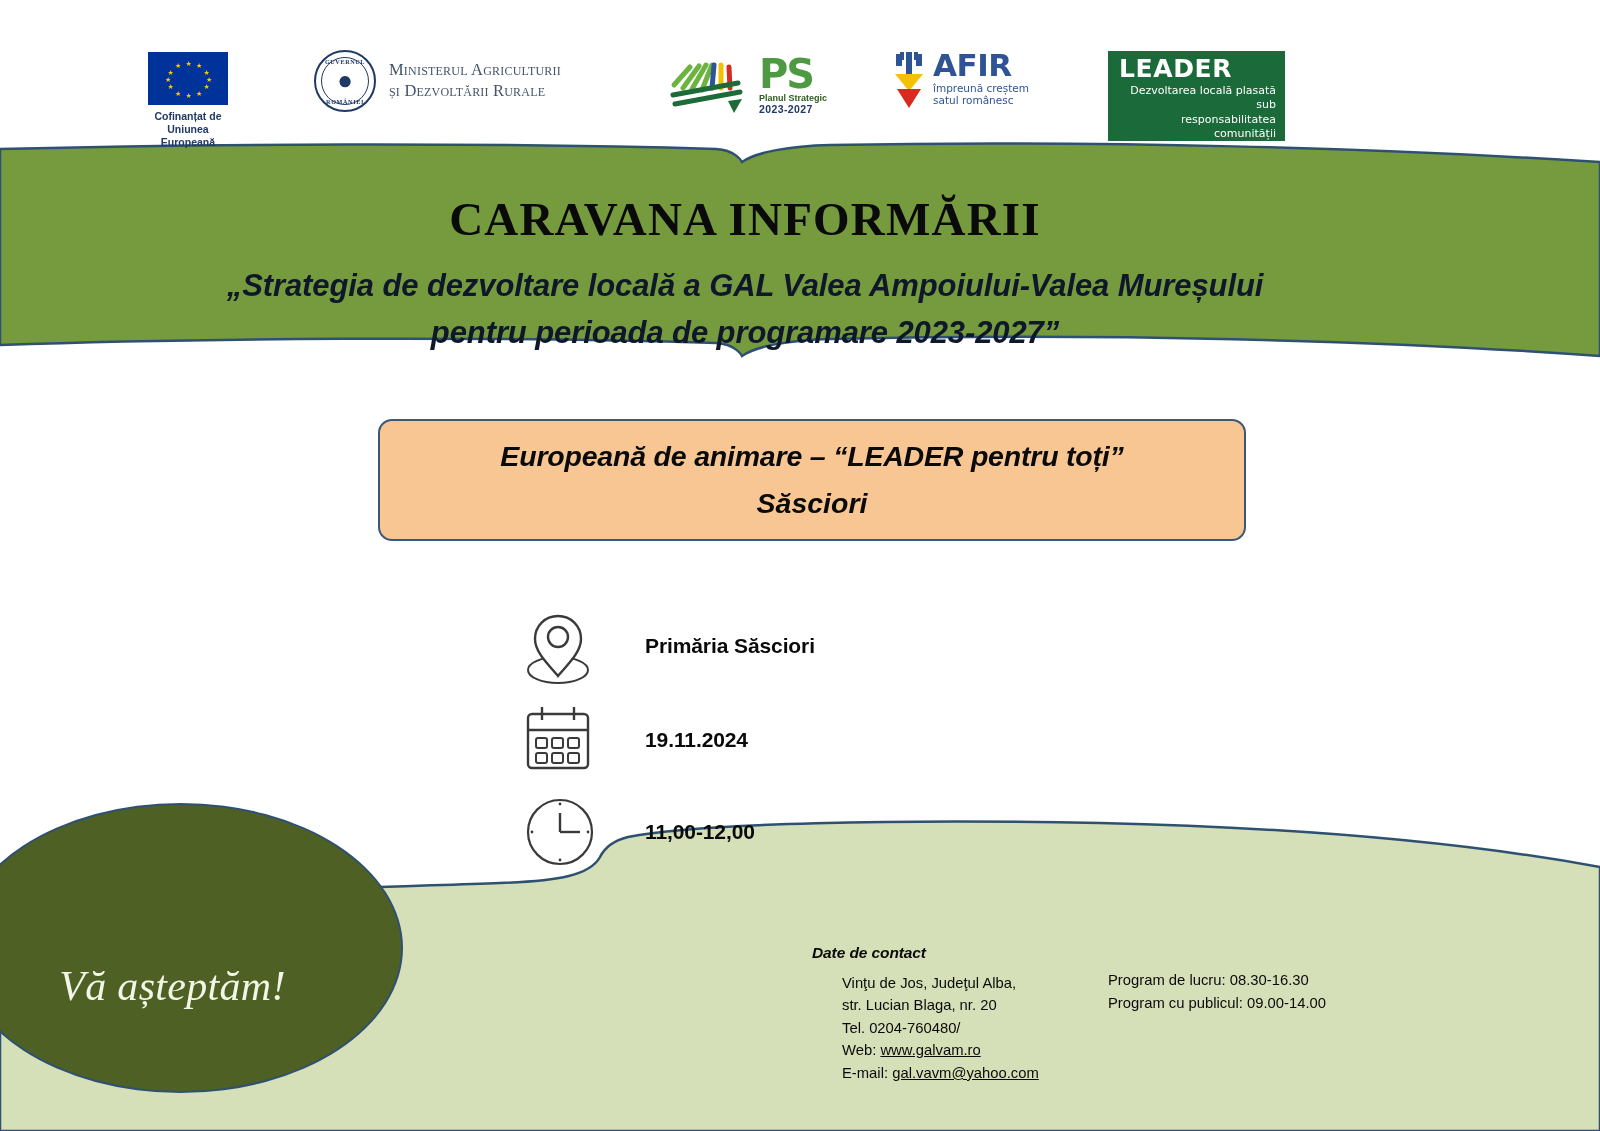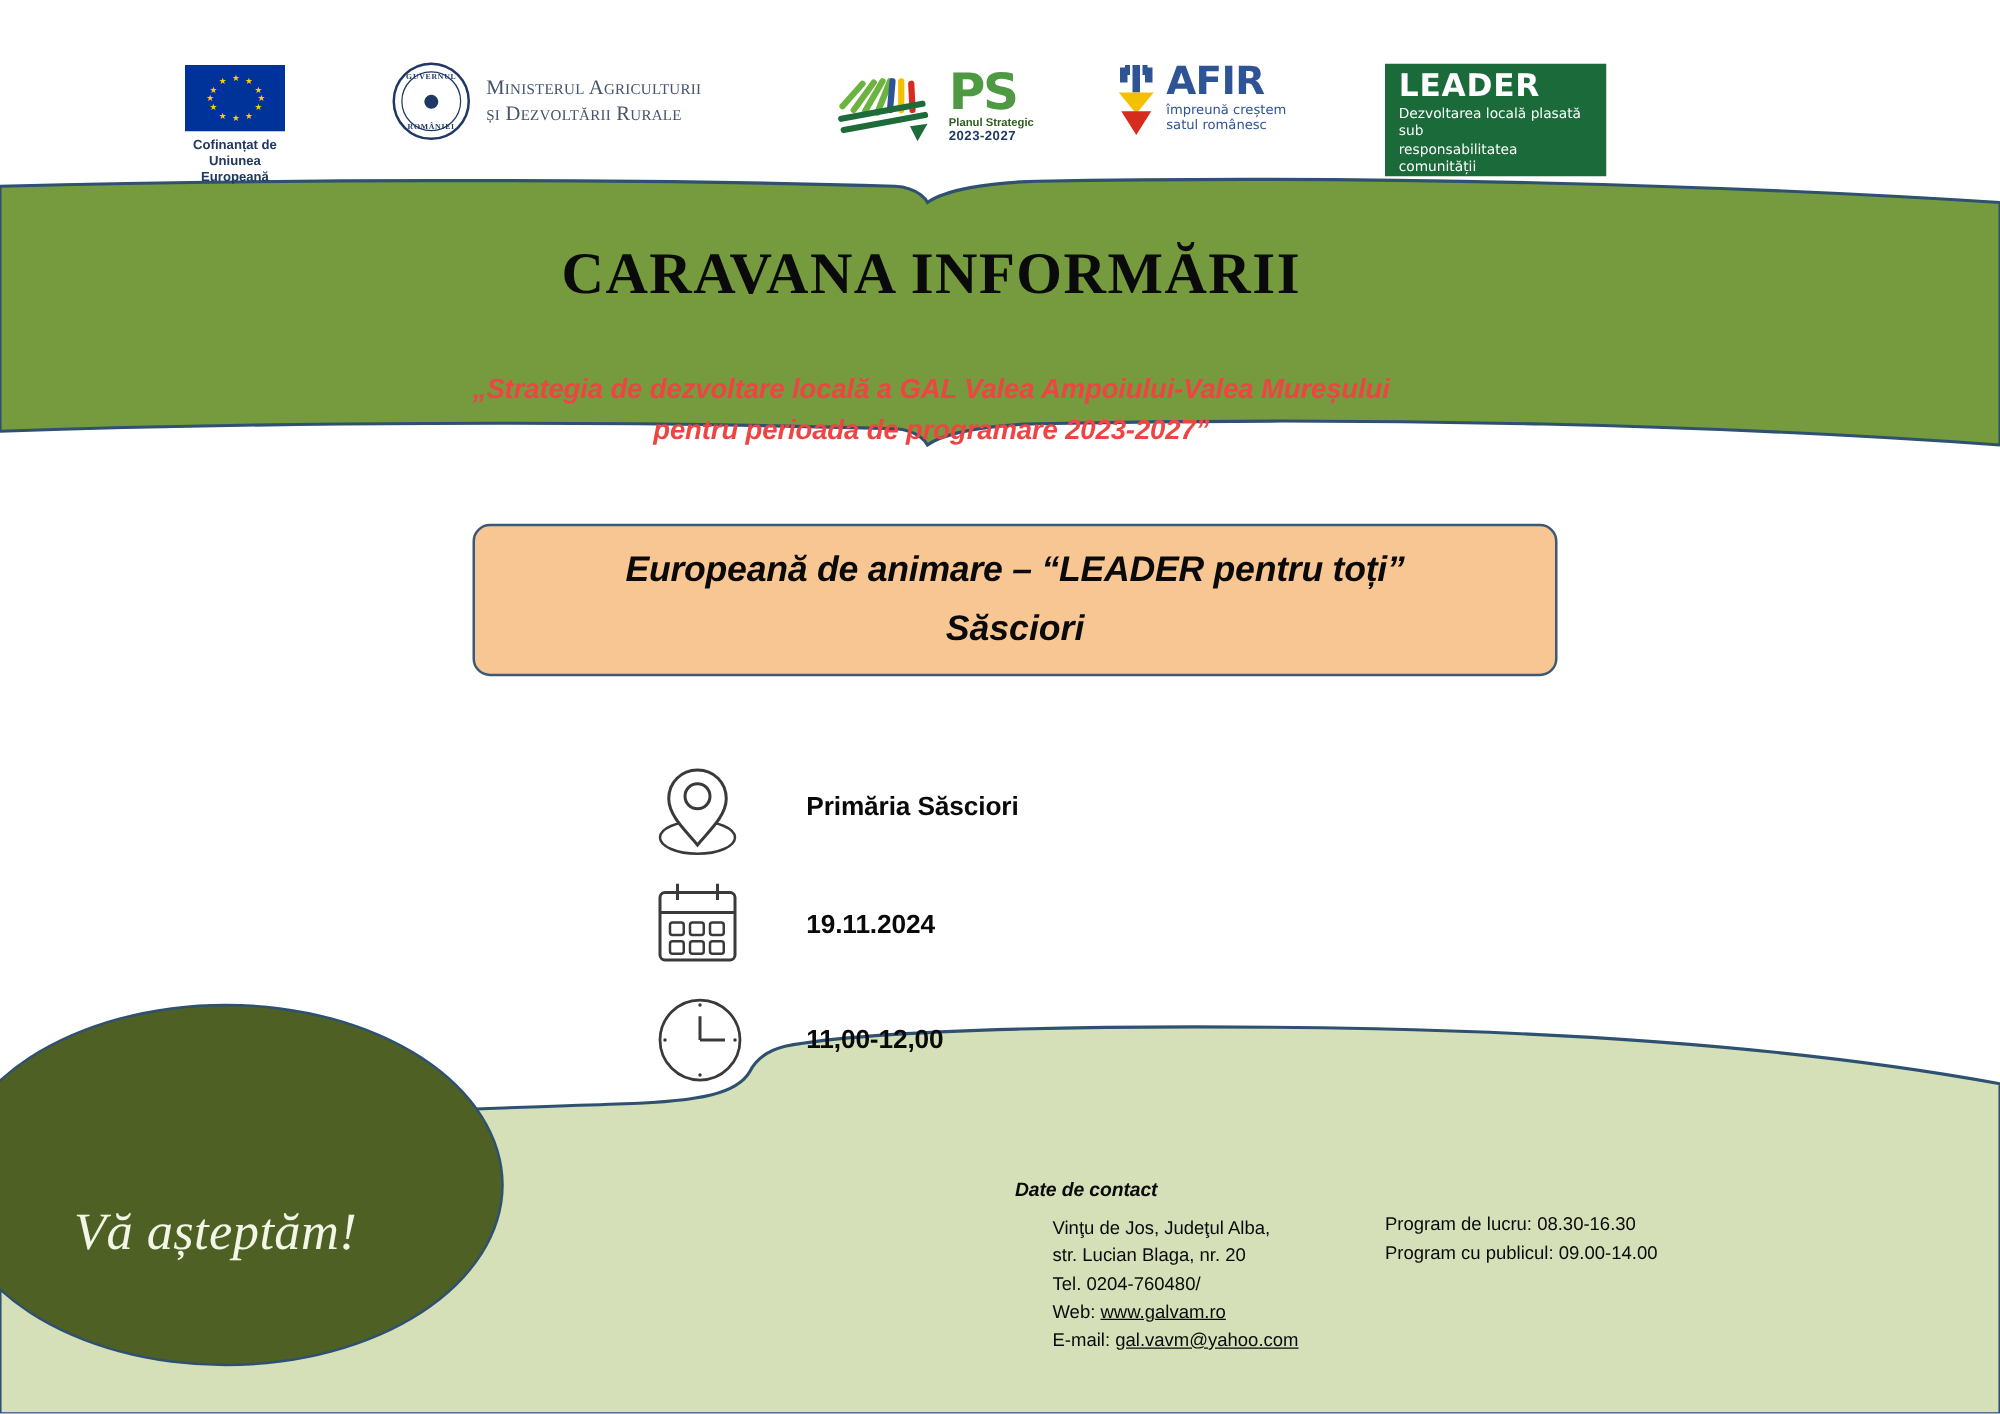--- a/index.html
+++ b/index.html
@@ -104,20 +104,21 @@
   .leader { left: 1108px; top: 51px; width: 177px; height: 90px;
             background: #1B6B3A; padding: 5px 9px 6px 11px; }
   .leader-word {
     font-size: 25px; font-weight: bold; color: #fff;
     line-height: 1; letter-spacing: .6px;
     font-family: "DejaVu Sans", sans-serif;
   }
   .leader-sub {
     font-size: 11px; color: #fff; line-height: 1.3; margin-top: 3px;
     font-family: "DejaVu Sans", sans-serif;
+    text-align: right;
   }
 
   
   .gal { left: 1327px; top: 48px; width: 168px; height: 80px;
          background: linear-gradient(180deg,#f6f6f2 0%,#ffffff 55%,#f2f2ee 100%);
          position: absolute; overflow: hidden; }
   .gal-leaves { position: absolute; left: 44px; top: 4px; width: 96px; height: 52px; }
   .gal-name {
     position: absolute; left: 0; right: 4px; bottom: 16px;
     text-align: center;
@@ -138,23 +139,22 @@
     text-align: center;
     font-family: "Liberation Serif", serif;
     font-weight: bold; font-size: 47px; color: #0a0a0a;
     letter-spacing: 1.2px;
   }
   .banner-sub {
     position: absolute; left: 0; top: 262px; width: 1490px;
     text-align: center;
     font-family: "Liberation Sans", sans-serif;
     font-weight: bold; font-style: italic;
-    font-size: 22px; color: #ef4444; line-height: 1.52;
+    font-size: 31px; color: #0f172a; line-height: 1.52;
     letter-spacing: -.1px;
-    margin-top: 32px;
   }
 
   
   .orange-box {
     position: absolute; left: 378px; top: 419px;
     width: 868px; height: 122px;
     background: #F8C693;
     border: 2px solid #3A5878;
     border-radius: 14px;
     z-index: 4;

